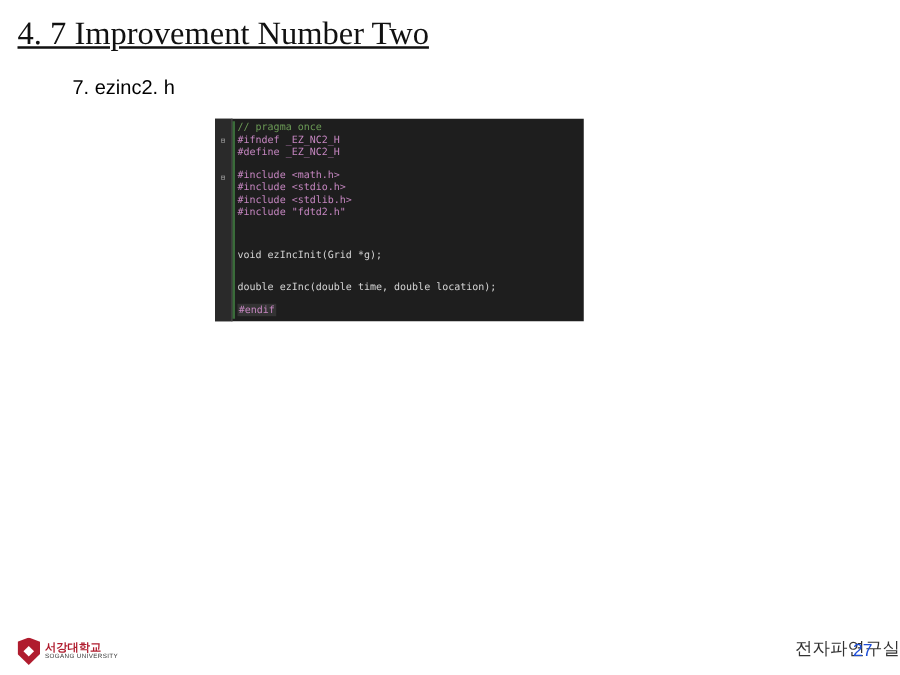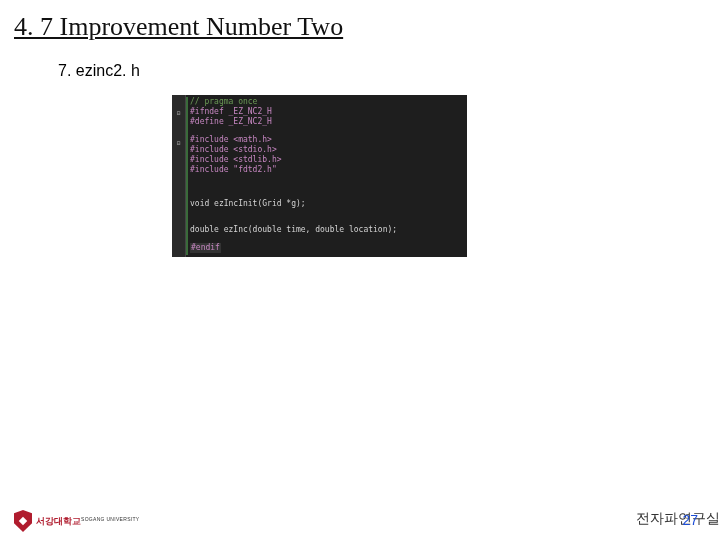--- a/index.html
+++ b/index.html
@@ -39,21 +39,21 @@
   }
   .logo-shield {
     width: 18px; height: 22px; background: #b01c2e;
     clip-path: polygon(50% 0%, 100% 15%, 100% 60%, 50% 100%, 0% 60%, 0% 15%);
     position: relative;
   }
   .logo-shield::after {
     content: ""; position: absolute; left: 50%; top: 50%; width: 6px; height: 6px;
     background: #fff; transform: translate(-50%, -50%) rotate(45deg);
   }
-  .logo-text { display: flex; flex-direction: row; line-height: 1; justify-content: flex-end; }
+  .logo-text { display: flex; flex-direction: column; line-height: 1; justify-content: flex-end; }
   .logo-kr { font-size: 9px; color: #b01c2e; font-weight: bold; font-family: "Malgun Gothic", sans-serif; }
   .logo-en { font-size: 5px; color: #333; letter-spacing: 0.3px; font-family: Arial, sans-serif; }
 </style>
 </head>
 <body>
 
 <div class="slide">
 
   <div class="title">4. 7 Improvement Number Two</div>
 

